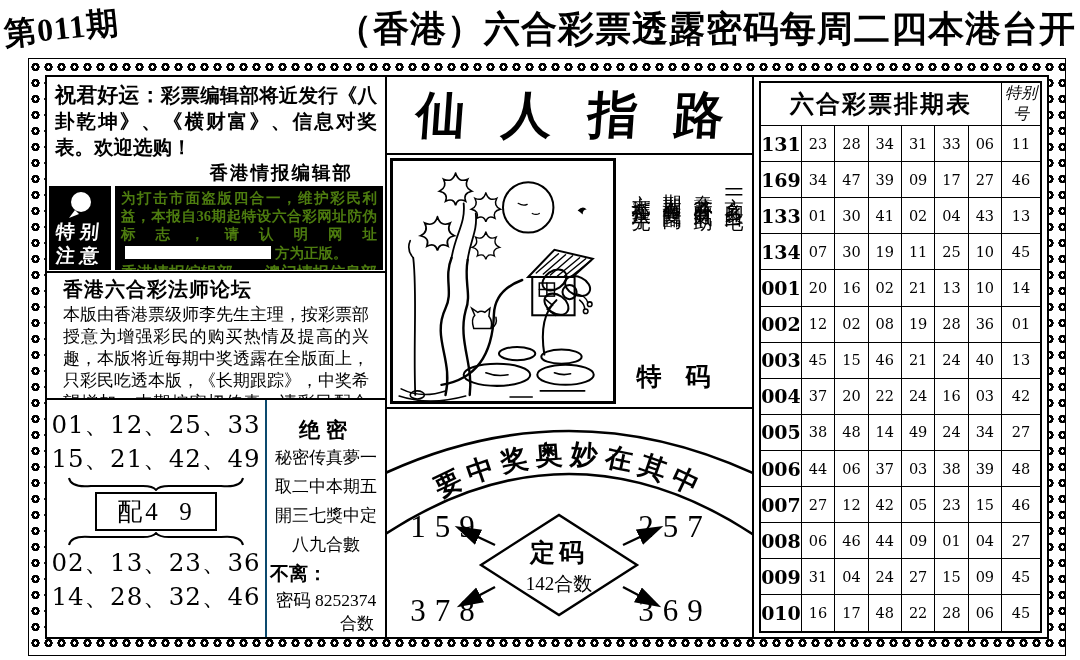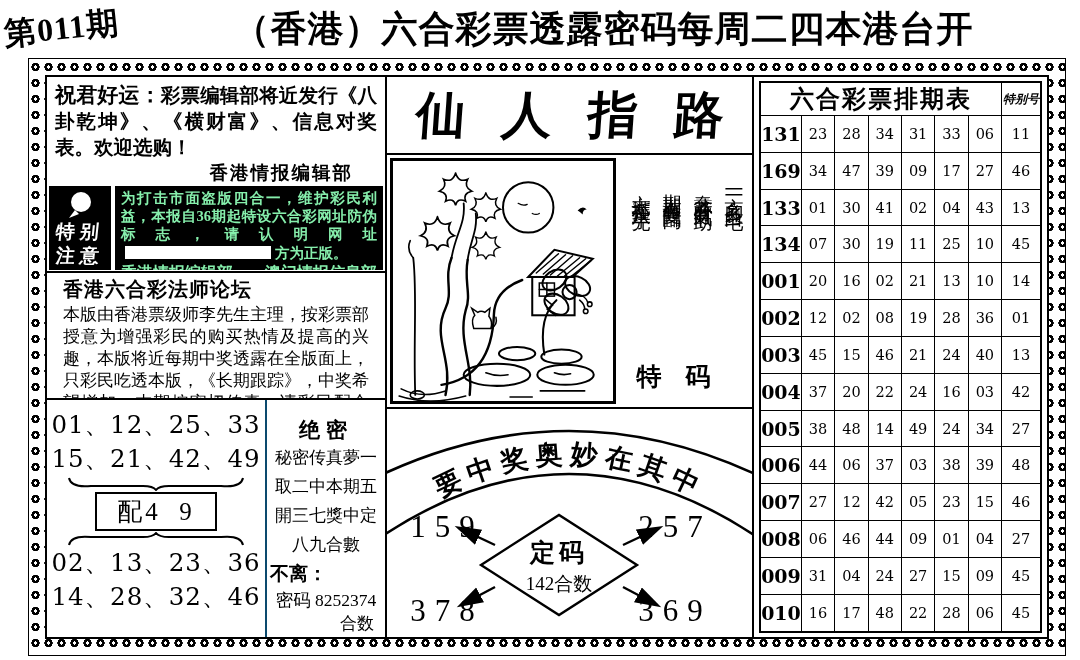--- a/index.html
+++ b/index.html
@@ -2,35 +2,35 @@
 <html><head>
 <meta charset="utf-8">
 <style>
 *{box-sizing:border-box}
 html,body{margin:0;padding:0}
 body{width:1080px;height:660px;position:relative;overflow:hidden;background:#fff;color:#000;
   font-family:"Liberation Serif","DejaVu Serif",serif;}
 
 .header{position:absolute;top:2px;left:4px;width:1072px;height:54px;display:flex;align-items:center;gap:12px;white-space:nowrap}
 .issue{font-size:32px;font-weight:bold;transform:rotate(-6deg);letter-spacing:1px;flex:0 0 auto}
-.main-title{font-size:36px;font-weight:bold;letter-spacing:1px;flex:1;text-align:center}
+.main-title{font-size:36px;font-weight:bold;letter-spacing:1px;flex:1;text-align:right}
 
 .frame{position:absolute;left:28px;top:58px;width:1038px;height:598px;padding:16px;border:1px solid #000;
   background:radial-gradient(circle at 6.5px 8px,#fff 0 1.6px,#000 1.7px 4px,#fff 4.2px) 0 0/13px 16px repeat}
 .content{width:100%;height:100%;background:#fff;border:2px solid #000;display:flex}
 
 .left-panel{width:340px;border-right:2px solid #000;display:flex;flex-direction:column}
 .greeting{height:124px;padding:5px 8px 0;font-weight:bold;overflow:hidden}
 .greeting p{margin:0;font-size:19.5px;line-height:1.3;text-align:justify}
 .greeting .lead{font-size:21px}
 .sig{text-align:right;font-size:18.5px;line-height:1.45;padding-right:24px;letter-spacing:2px;font-weight:bold}
 .notice{height:86px;display:flex;gap:4px;padding:1px 2px}
 .notice-left{width:62px;background:#000;color:#fff;display:flex;flex-direction:column;align-items:center;padding-top:4px}
 .notice-label{font-size:19px;font-weight:bold;letter-spacing:5px;transform:skewX(-6deg);line-height:1.25}
-.notice-right{flex:1;background:#000;color:#86efac;padding:3px 6px 2px;font-size:14.5px;font-weight:bold;line-height:1.26;text-align:justify;overflow:hidden}
+.notice-right{flex:1;background:#000;color:#4d7c0f;padding:3px 6px 2px;font-size:14.5px;font-weight:bold;line-height:1.26;text-align:justify;overflow:hidden}
 .whitebox{display:inline-block;width:146px;height:13px;background:#fff;vertical-align:-1px;margin:0 4px}
 .depts{display:flex;justify-content:space-between;font-size:16px;margin-top:1px}
 .forum{height:146px;border-top:2px solid #000;padding:3px 16px 0;overflow:hidden}
 .forum h3{margin:0;font-size:20px;letter-spacing:1px}
 .forum p{margin:1px 0 0;font-size:17px;line-height:1.3;text-align:justify}
 .left-bottom{flex:1;border-top:2px solid #000;display:flex}
 .numbers-box{width:220px;border-right:2px solid #0c4a6e;padding:8px 4px 2px;display:flex;flex-direction:column;align-items:center}
 .numline{font-size:24.5px;line-height:1.4;white-space:nowrap;font-family:"DejaVu Serif",serif;letter-spacing:1px}
 .brace{margin:-1px 0;display:block}
 .pairbox{border:2px solid #000;padding:1px 20px;font-size:25px;margin:2px 0;letter-spacing:3px;white-space:pre}
@@ -50,21 +50,21 @@
 .poem{position:absolute;top:24px;right:8px;display:flex;flex-direction:row-reverse;gap:12px}
 .pcol{writing-mode:vertical-rl;font-size:19px;letter-spacing:3px;line-height:1;height:215px;white-space:nowrap}
 .tema{position:absolute;bottom:14px;left:50%;transform:translateX(-50%);font-size:25px;font-weight:bold;letter-spacing:24px;margin-right:-24px;white-space:nowrap}
 .archwrap{flex:1;position:relative;border-top:2px solid #000;overflow:hidden}
 .archsvg{position:absolute;left:0;top:0}
 
 .right-panel{flex:1;padding:4px 5px}
 table.sched{width:100%;height:100%;border-collapse:collapse;border:2px solid #000;table-layout:fixed}
 .sched th,.sched td{border:1px solid #000;text-align:center;padding:0;overflow:hidden}
 .sched .title-cell{font-size:24px;font-weight:bold;letter-spacing:2px;height:32px}
-.sched .spec-head{font-size:12px;font-weight:bold;font-style:italic;letter-spacing:0}
+.sched .spec-head{font-size:16px;font-weight:normal;font-style:italic;letter-spacing:0}
 .sched td{font-family:"DejaVu Serif",serif;font-size:14.5px}
 .sched td.period{font-size:19px;font-weight:bold}
 .sched td.special{border-left:1px dashed #000}
 svg text{font-family:"Liberation Serif","DejaVu Serif",serif}
 </style>
 </head>
 <body>
 
 <div class="header">
   <span class="issue">第011期</span>

